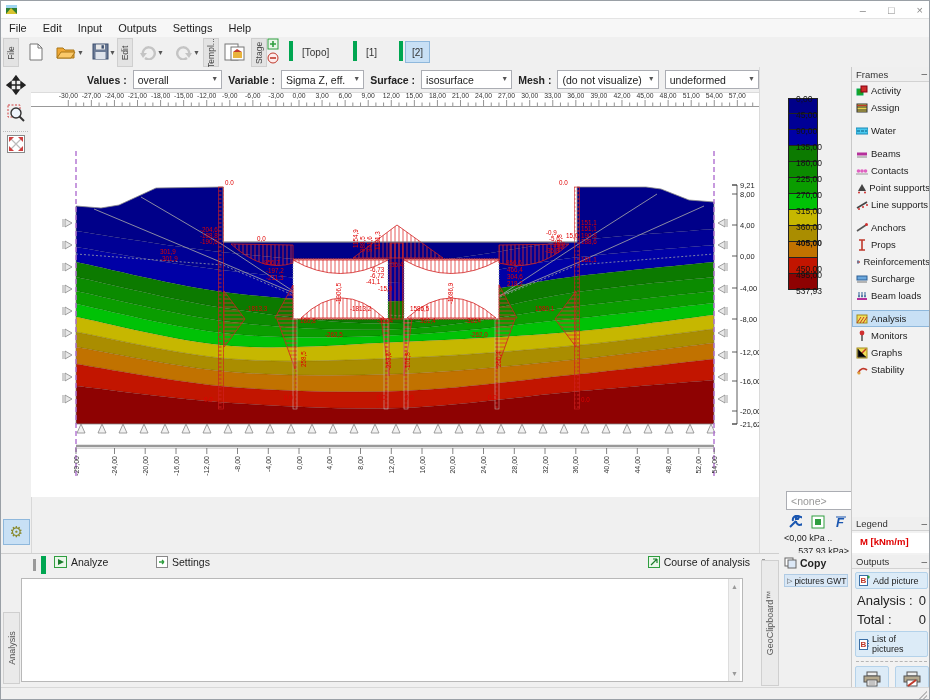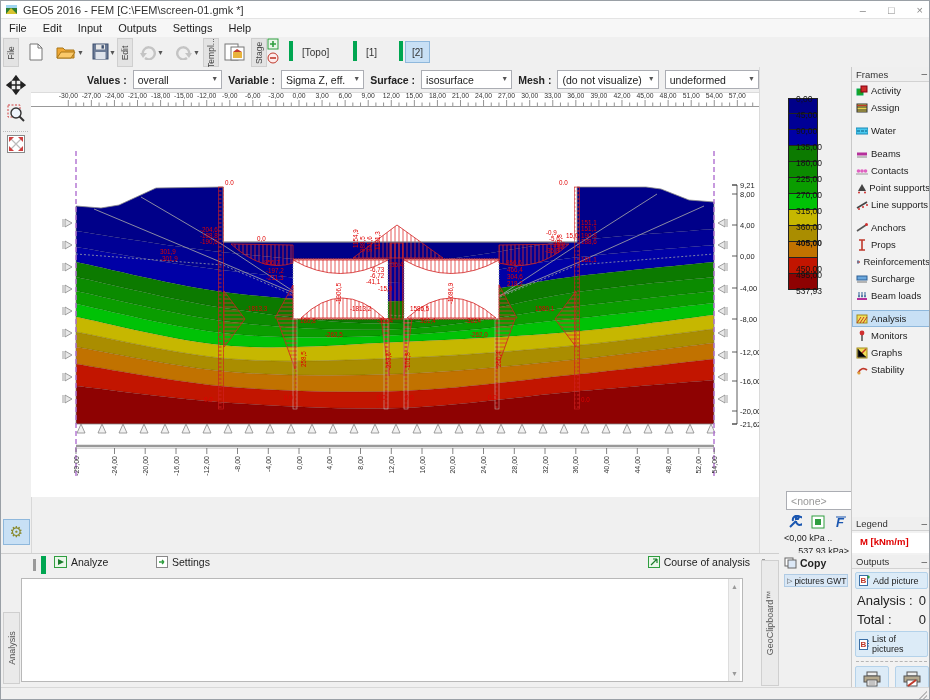--- a/index.html
+++ b/index.html
@@ -68,21 +68,20 @@
 </style>
 </head>
 <body>
 
 <div class="abs" id="titlebar">
   <svg width="13" height="13">
       <rect x="1" y="2" width="11" height="9" fill="#2e7d32"></rect>
       <polygon points="1,11 6,5 12,11" fill="#d8c430"></polygon>
       <rect x="1" y="2" width="11" height="3" fill="#9fd5f0"></rect>
     </svg>
-  <span class="ttl">GEO5 2016 - FEM [C:\FEM\screen-01.gmk *]</span>
   <div class="winbtns">
     <span>–</span>
     <span>□</span>
     <span>×</span>
   </div>
 </div>
 
 <div class="abs" id="menubar">
     <div class="menu-item">File</div>
     <div class="menu-item">Edit</div>

